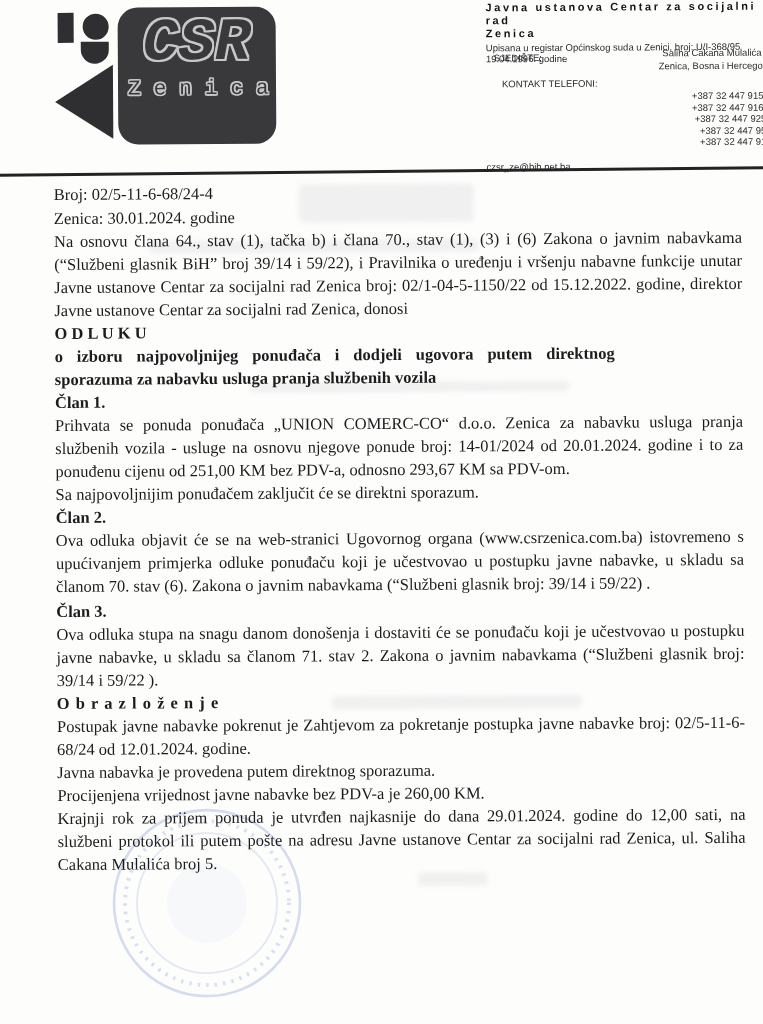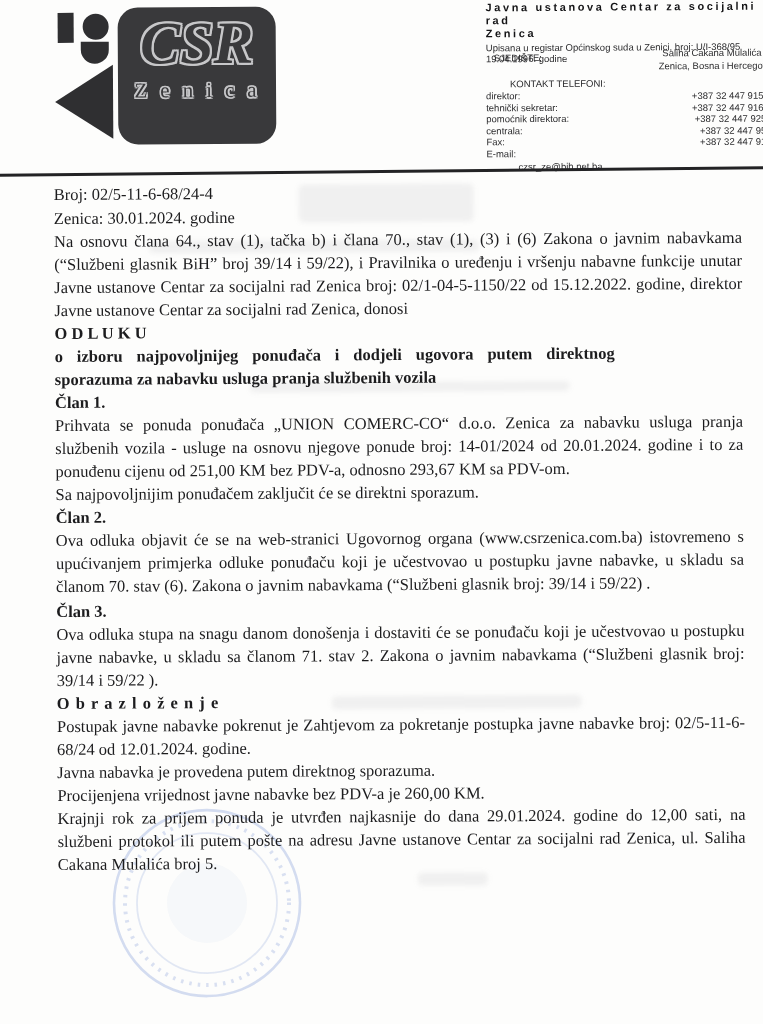--- a/index.html
+++ b/index.html
@@ -11,40 +11,40 @@
   .scan { position:absolute; inset:0; transform:rotate(-0.35deg); transform-origin:50% 40%; }
 
   
   .logo { position:absolute; left:57px; top:4px; width:230px; height:146px; }
   .p-rect  { position:absolute; left:3px;  top:7px;  width:16px; height:30px; background:#2f2f31; }
   .p-head  { position:absolute; left:28px; top:8px;  width:26px; height:26px; border-radius:50%; background:#2f2f31; }
   .p-chin  { position:absolute; left:26px; top:36px; width:28px; height:22px; background:#2f2f31; border-radius:0 0 26px 26px; }
   .p-body  { position:absolute; left:0;   top:59px; width:0; height:0;
              border-right:58px solid #2f2f31; border-top:37px solid transparent; border-bottom:37px solid transparent; }
   .badge   { position:absolute; left:63px; top:2px; width:158px; height:137px; background:#39393b;
-             border-radius:20px; text-align:center; font-family:Liberation Serif, serif; }
+             border-radius:20px; text-align:center; font-family:Liberation Mono, monospace; }
   .badge .acr { margin-top:2px; font-size:60px; font-weight:bold; font-style:italic; letter-spacing:0px;
              color:#39393b;
              text-shadow:-2px -2px 0 #c7c7c9, 2px -2px 0 #c7c7c9, -2px 2px 0 #c7c7c9, 2px 2px 0 #c7c7c9,
                           0 -2px 0 #c7c7c9, 0 2px 0 #c7c7c9, -2px 0 0 #c7c7c9, 2px 0 0 #c7c7c9; }
   .badge .city { margin-top:0px; font-size:21px; letter-spacing:13px; padding-left:10px;
              color:#39393b;
              text-shadow:-1.4px -1.4px 0 #c7c7c9, 1.4px -1.4px 0 #c7c7c9, -1.4px 1.4px 0 #c7c7c9, 1.4px 1.4px 0 #c7c7c9,
                           0 -1.6px 0 #c7c7c9, 0 1.6px 0 #c7c7c9, -1.6px 0 0 #c7c7c9, 1.6px 0 0 #c7c7c9; }
 
   .head-txt { position:absolute; left:488px; top:2px; width:275px; height:164px;
               font-family:"Liberation Sans", sans-serif; font-size:9.5px; line-height:11px; color:#2a2a2c; }
   .org { font-weight:bold; font-size:11px; letter-spacing:2.6px; line-height:13px; color:#141416; }
   .reg { margin-top:2px; }
   .lbl-seat { position:absolute; left:8px; top:51px; }
   .addr { position:absolute; right:-14px; top:47px; text-align:right; line-height:12.5px; white-space:nowrap; }
-  .lbl-contact { position:absolute; left:8px; top:77px;padding-left:16px; }
+  .lbl-contact { position:absolute; left:0; top:77px;padding-left:16px; }
   .c-labels { position:absolute; left:0; top:89px; line-height:11.6px; }
   .c-values { position:absolute; right:-5px; top:90px; text-align:right; line-height:11.6px; white-space:nowrap; }
-  .email { position:absolute; left:0; top:160px;margin-left:32px; }
+  .email { position:absolute; left:0; top:160px; }
 
   .divider { position:absolute; left:-6px; top:170px; width:780px; height:2.5px; background:#232325; transform:rotate(-0.22deg); }
 
   
   .doc { position:absolute; left:55px; top:181px; width:688px; font-size:16.5px; line-height:23px; color:#1c1c1e; }
   .doc p { margin:0; text-align:justify; }
   .ref { line-height:23.5px; }
   .preamble { margin-top:26px; }
   .c-title { margin-top:13px; text-align:center; font-weight:bold; }
   .c-sub { max-width:560px; margin:0 auto; text-align:center; font-weight:bold; }
@@ -83,28 +83,20 @@
     <div class="reg">
       <div>Upisana u registar Općinskog suda u Zenici, broj: U/I-368/95</div>
       <div>19.04.1996. godine</div>
     </div>
     <div class="lbl-seat">SJEDIŠTE:</div>
     <div class="addr">
       <div>Saliha Cakana Mulalića br.</div>
       <div>Zenica, Bosna i Hercegovin</div>
     </div>
     <div class="lbl-contact">KONTAKT TELEFONI:</div>
-    <div class="c-labels">
-      <div>direktor:</div>
-      <div>tehnički sekretar:</div>
-      <div>pomoćnik direktora:</div>
-      <div>centrala:</div>
-      <div>Fax:</div>
-      <div>E-mail:</div>
-    </div>
     <div class="c-values">
       <div>+387 32 447 915,</div>
       <div>+387 32 447 916,</div>
       <div>+387 32 447 925</div>
       <div>+387 32 447 95</div>
       <div>+387 32 447 91</div>
     </div>
     <div class="email">czsr_ze@bih.net.ba</div>
   </div>
 

